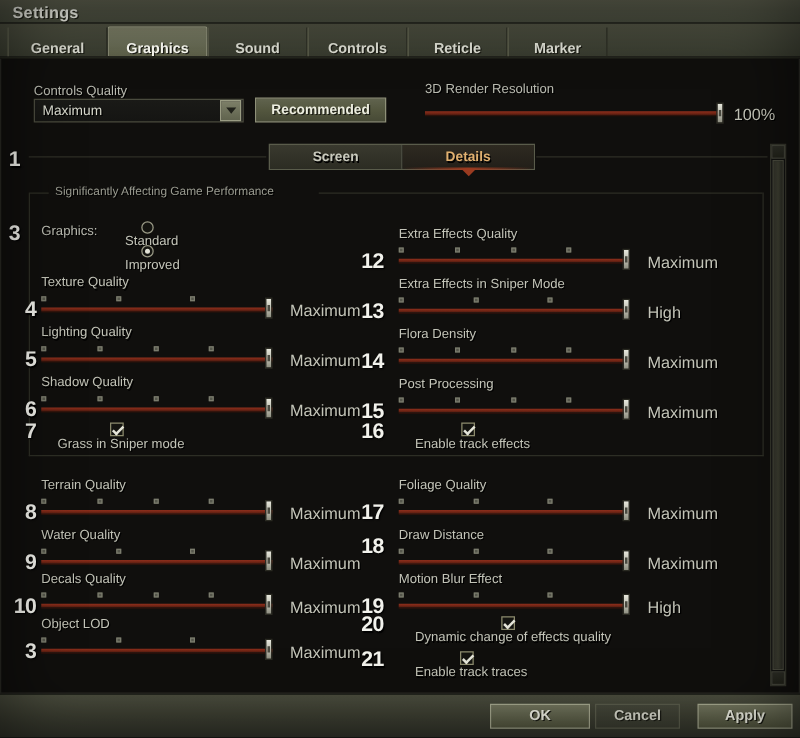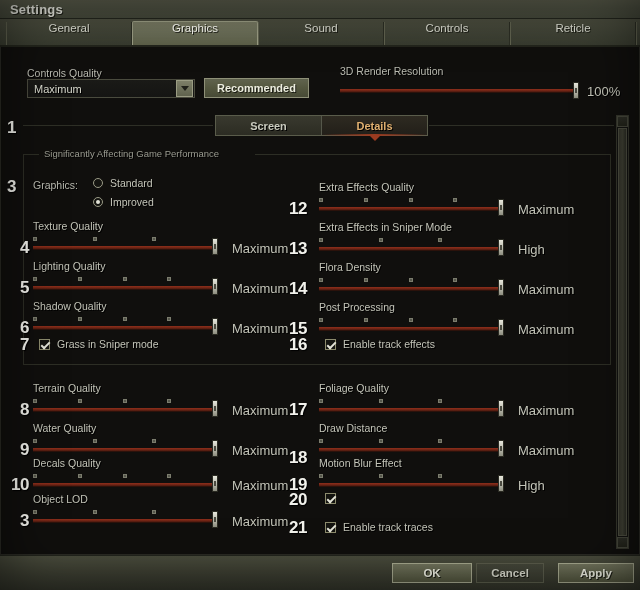--- a/index.html
+++ b/index.html
@@ -39,23 +39,23 @@
     background: linear-gradient(180deg,#4c4e3f 0%,#3f4235 60%,#383b2f 100%);
     border-bottom: 2px solid #23251c;
     box-sizing: border-box;
     display: flex; align-items: stretch;
     padding-left: 6px;
   }
   .tab {
     position: relative;
     min-width: 72px;
     margin-top: 3px;
-    padding: 0 26px;
-    display: flex; align-items: flex-start; justify-content: center;
-    font-size: 11.5px; font-weight: normal; color: #dcddd2;
+    padding: 0 3px;
+    display: flex; align-items: flex-end; justify-content: center;
+    font-size: 11.5px; font-weight: bold; color: #dcddd2;
     text-shadow: 1px 1px 0 #1c1d16;
     border-left: 1px solid #60624f;
     border-right: 1px solid #2b2d23;
     background: transparent;
     cursor: pointer;
     white-space: nowrap;
   }
   .tab.active {
     background: linear-gradient(180deg,#787a63 0%,#6b6e58 50%,#5d6049 100%);
     border: 1px solid #9b9d84;
@@ -233,21 +233,21 @@
     background: #4a4a40;
   }
   .svalue {
     position: absolute;
     font-size: 13px; color: #c3c4b8;
     white-space: nowrap;
     text-shadow: 1px 1px 0 #000;
   }
 
   
-  .cbrow { position: absolute; display: flex; align-items: center; }
+  .cbrow { position: absolute; display: flex; align-items: center; flex-direction: column; }
   .checkbox {
     width: 11px; height: 11px;
     box-sizing: border-box;
     background: #141410;
     border: 1px solid #8c8b6d;
     position: relative;
     cursor: pointer;
     flex: none;
   }
   .checkbox.checked::after {
@@ -545,21 +545,21 @@
         <div class="num" style="left: 284px; top: 354px; width: 22px;">17</div>
         <div class="srow" style="left: 318px; top: 375px; width: 290px;">
           <div class="slabel">Draw Distance</div>
           <div class="track" style="top: 26px; width: 185px;"></div>
           <div class="tick" style="left: 0px; top: 17px;"></div>
           <div class="tick" style="left: 60px; top: 17px;"></div>
           <div class="tick" style="left: 119px; top: 17px;"></div>
           <div class="handle" style="left: 179px; top: 18px;"></div>
           <div class="svalue" style="left: 199px; top: 21px;">Maximum</div>
         </div>
-        <div class="num" style="left: 284px; top: 402px; width: 22px;">18</div>
+        <div class="num" style="left: 284px; top: 381px; width: 22px;">18</div>
         <div class="srow" style="left: 318px; top: 410px; width: 290px;">
           <div class="slabel">Motion Blur Effect</div>
           <div class="track" style="top: 26px; width: 185px;"></div>
           <div class="tick" style="left: 0px; top: 17px;"></div>
           <div class="tick" style="left: 60px; top: 17px;"></div>
           <div class="tick" style="left: 119px; top: 17px;"></div>
           <div class="handle" style="left: 179px; top: 18px;"></div>
           <div class="svalue" style="left: 199px; top: 21px;">High</div>
         </div>
         <div class="num" style="left: 284px; top: 429px; width: 22px;">19</div>
@@ -568,20 +568,21 @@
           <span class="cblabel">Grass in Sniper mode</span>
         </div>
         <div class="num" style="left: 6px; top: 289px; width: 22px;">7</div>
         <div class="cbrow" style="left: 324px; top: 291px;">
           <span class="checkbox checked"></span>
           <span class="cblabel">Enable track effects</span>
         </div>
         <div class="num" style="left: 284px; top: 289px; width: 22px;">16</div>
         <div class="cbrow" style="left: 324px; top: 446px;">
           <span class="checkbox checked"></span>
+          <span class="cblabel">Dynamic change of effects quality</span>
         </div>
         <div class="num" style="left: 284px; top: 444px; width: 22px;">20</div>
         <div class="cbrow" style="left: 324px; top: 474px;">
           <span class="checkbox checked"></span>
           <span class="cblabel">Enable track traces</span>
         </div>
         <div class="num" style="left: 284px; top: 472px; width: 22px;">21</div>
       </div>
 
     <div class="scrollbar" style="left:615px; top:68px; width:13px; height:434px;">

